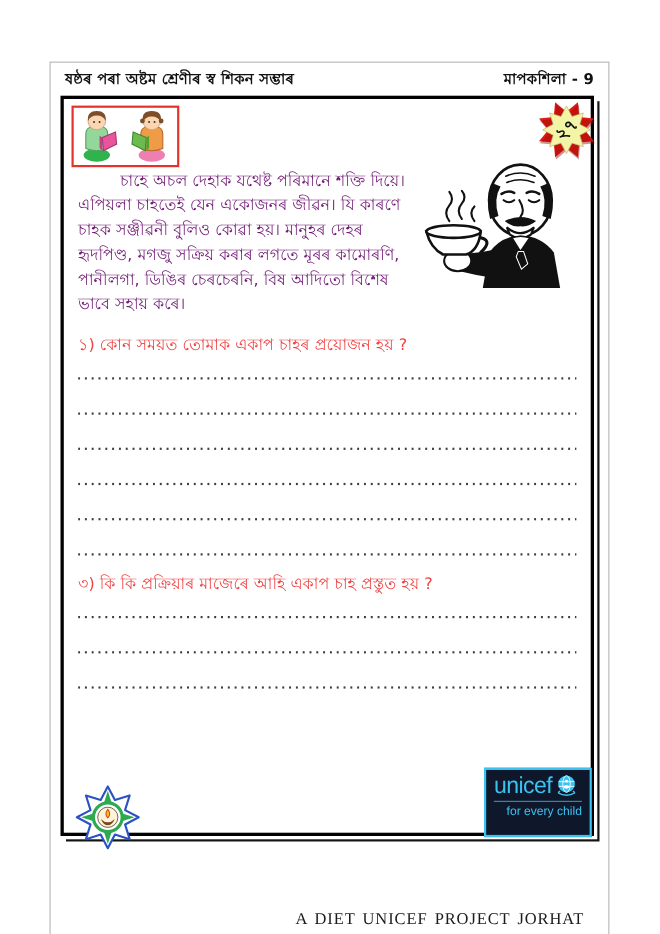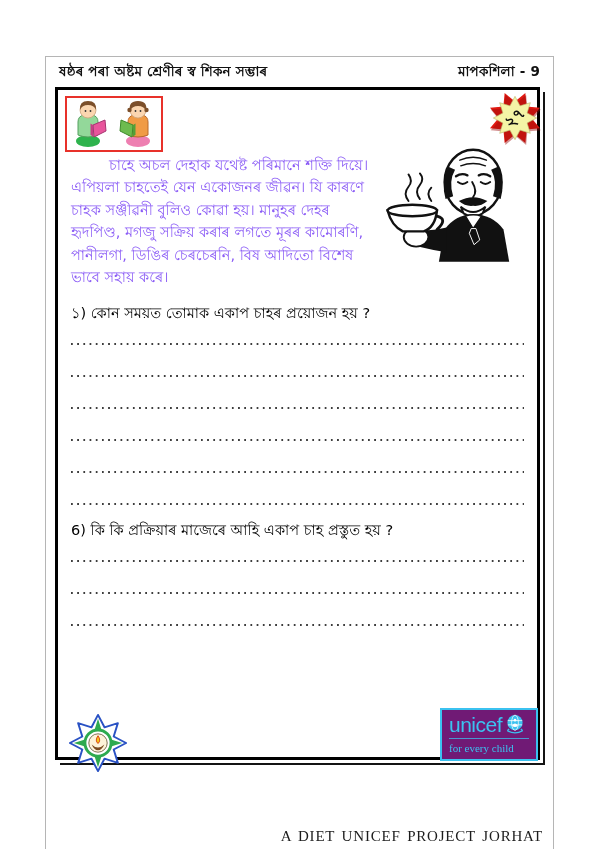--- a/index.html
+++ b/index.html
@@ -33,43 +33,43 @@
   .badge{position:absolute;top:-2px;right:-7px;width:58px;height:60px;}
   .badge svg{position:absolute;inset:0;width:100%;height:100%;}
   .badge .num{position:absolute;inset:0;display:flex;align-items:center;
     justify-content:center;transform:rotate(-42deg);font-size:16px;
     font-weight:bold;color:#101010;}
 
   .pad{padding:0 13px;}
   .intro-wrap{margin-top:64px;min-height:124px;}
   .man{float:right;width:152px;height:122px;margin:-14px -8px 2px 6px;}
   .man svg{width:100%;height:100%;display:block;}
-  .intro{font-size:14.5px;line-height:1.55;text-indent:38px;color:#8b5cf6;}
+  .intro{font-size:14.5px;line-height:1.55;text-indent:38px;color:#701a75;}
 
   .questions{margin-top:4px;}
   .question{margin-top:13px;}
-  .q-label{font-size:14.5px;color:#000000;}
+  .q-label{font-size:14.5px;color:#ef4444;}
   .dotline{height:3px;margin-top:29px;
     background-image:repeating-linear-gradient(90deg,#3d3d3d 0 2px,transparent 2px 6.2px);
     background-repeat:repeat-x;background-size:6.2px 2.4px;background-position:left bottom;}
   .q-label + .dotline{margin-top:17px;}
 
   .diet{position:absolute;left:9px;bottom:-17px;width:62px;height:62px;background:transparent;}
   .diet svg{width:100%;height:100%;display:block;}
 
-  .unicef{position:absolute;right:-1px;bottom:-4px;width:98px;background:#701a75;
-    border:2px solid var(--cyan);padding:3px 7px 5px;}
+  .unicef{position:absolute;right:-1px;bottom:-4px;width:98px;background:#0f172a;
+    border:2px solid var(--cyan);padding:3px 7px 15px;}
   .u-top{display:flex;align-items:center;gap:2px;}
   .u-word{color:var(--cyan);font-size:21px;line-height:1;letter-spacing:-0.5px;
     font-family:"Liberation Sans",sans-serif;}
   .u-globe svg{width:22px;height:22px;display:block;}
   .u-divider{height:1px;background:var(--cyan);margin:3px 0 3px;opacity:.75;}
-  .u-tag{color:var(--cyan);font-size:11px;font-family:Liberation Serif, serif;}
-
-  .footer{position:absolute;right:10px;bottom:7px;
+  .u-tag{color:var(--cyan);font-size:11px;font-family:Liberation Sans, sans-serif;text-align:right;}
+
+  .footer{position:absolute;right:22px;bottom:7px;
     font-family:"Liberation Serif",serif;font-size:15px;letter-spacing:0.8px;
     word-spacing:2px;color:#1c1c1c;}
 
   .ink{stroke:#111;fill:none;stroke-linecap:round;}
 </style>
 </head>
 <body>
 
 <div class="stage">
   <div class="sheet">
@@ -160,21 +160,21 @@
               <div class="dotline"></div>
               <div class="dotline"></div>
               <div class="dotline"></div>
             </div>
             <div class="question">
               <div class="dotline"></div>
               <div class="dotline"></div>
               <div class="dotline"></div>
             </div>
             <div class="question">
-              <div class="q-label">6) কি কি প্ৰক্ৰিয়াৰ মাজেৰে আহি একাপ চাহ প্ৰস্তুত হয়  ?</div>
+              <div class="q-label">৩) কি কি প্ৰক্ৰিয়াৰ মাজেৰে আহি একাপ চাহ প্ৰস্তুত হয়  ?</div>
               <div class="dotline"></div>
               <div class="dotline"></div>
               <div class="dotline"></div>
             </div>
           </div>
       </div>
 
       <div class="diet">
         <svg viewBox="0 0 64 64">
           <polygon points="61,32 48.2,38.7 52.5,52.5 38.7,48.2 32,61 25.3,48.2 11.5,52.5 15.8,38.7 3,32 15.8,25.3 11.5,11.5 25.3,15.8 32,3 38.7,15.8 52.5,11.5 48.2,25.3" fill="#fff" stroke="var(--diet-blue)" stroke-width="2" stroke-linejoin="round"></polygon>

